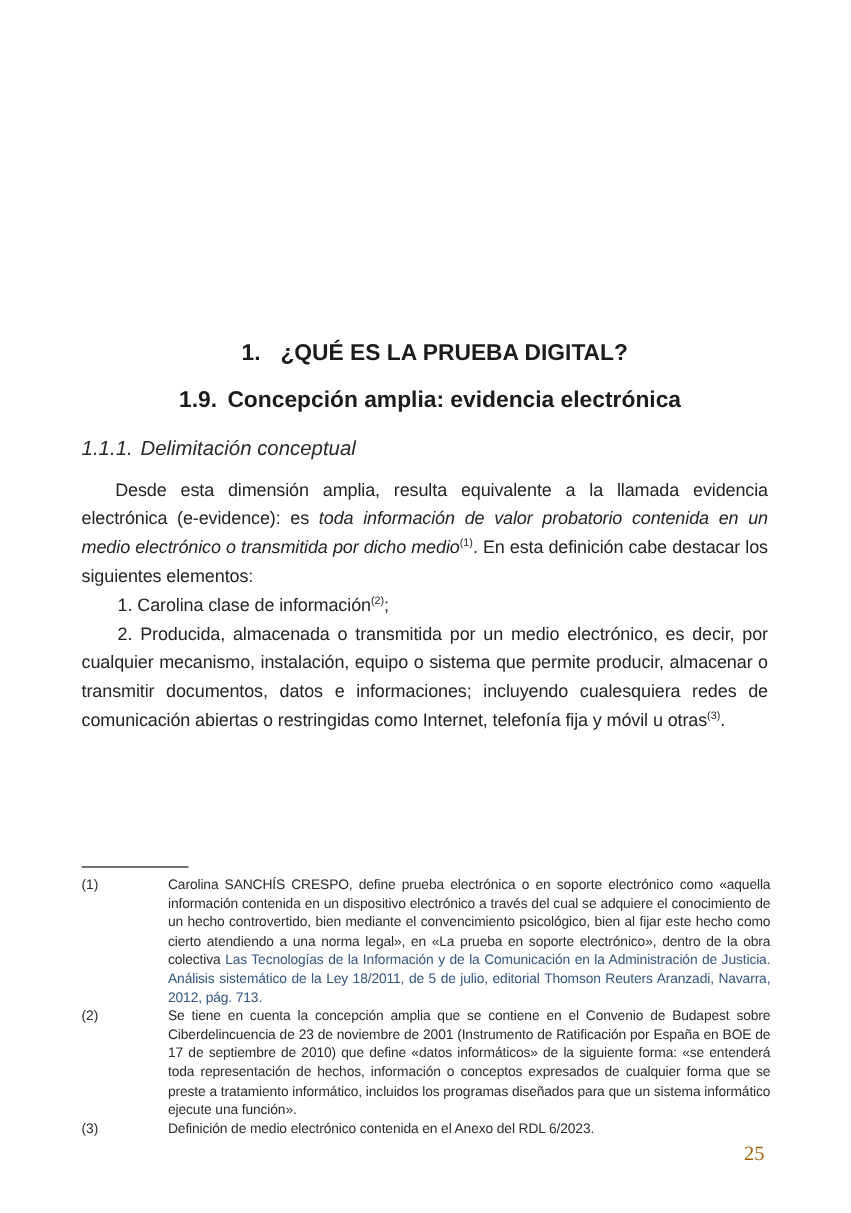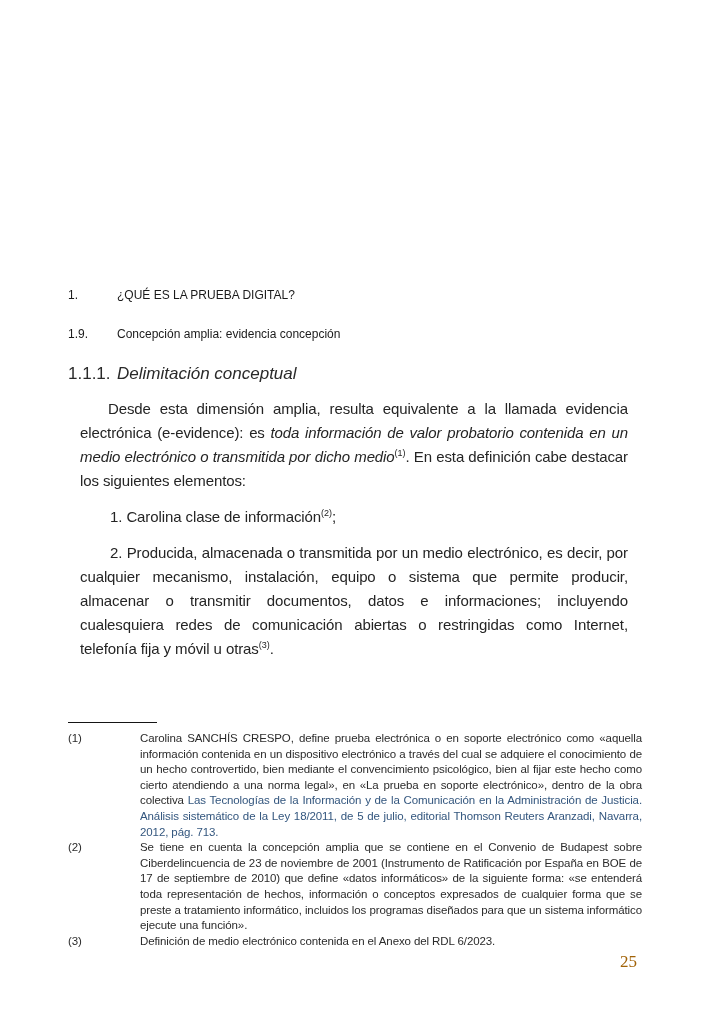--- a/index.html
+++ b/index.html
@@ -16,40 +16,41 @@
   .page { position: absolute; inset: 0; }
 
   .content {
     position: absolute;
     left: 68px;
     top: 285px;
     width: 572px;
   }
 
   .h1, .h2 {
-    font-size: 12px;
-    font-weight: normal;
+    font-size: 19px;
+    font-weight: bold;
     line-height: 20px;
     margin: 0 0 19px 0;
     color: #1b1b1b;
+    text-align: center;
   }
   .h2 { margin-bottom: 20px; }
   .h3 {
     font-size: 17px;
     font-weight: normal;
     font-style: italic;
     line-height: 20px;
     margin: 0 0 13px 0;
     color: #2a2a2a;
   }
   .hnum { display: inline-block; width: 49px; font-style: normal; }
-  .h3 .hnum { }
+  .h3 .hnum { font-style: italic; }
 
   p.body-par {
-    margin: 12px;
+    margin: 0;
     font-size: 15px;
     line-height: 24px;
     text-align: justify;
     letter-spacing: -0.1px;
   }
   .intro { text-indent: 28px; }
   .li { text-indent: 30px; margin-top: 5px; }
   .it { font-style: italic; }
   sup.fnref {
     font-size: 9px;
@@ -93,21 +94,21 @@
 </style>
 </head>
 <body>
 
 <div class="page">
 
   <div class="content">
 
     <h1 class="h1"><span class="hnum">1.</span><span>¿QUÉ ES LA PRUEBA DIGITAL?</span></h1>
 
-    <h2 class="h2"><span class="hnum">1.9.</span><span>Concepción amplia: evidencia concepción</span></h2>
+    <h2 class="h2"><span class="hnum">1.9.</span><span>Concepción amplia: evidencia electrónica</span></h2>
 
     <h3 class="h3"><span class="hnum">1.1.1.</span><span>Delimitación conceptual</span></h3>
 
     <p class="body-par intro"><span>Desde esta dimensión amplia, resulta equivalente a la llamada evidencia electrónica (e-evidence): es</span>
 <span class="it">toda información de valor probatorio contenida en un medio electrónico o transmitida por dicho medio</span><sup class="fnref">(1)</sup><span>. En esta definición cabe destacar los siguientes elementos:</span></p>
 
     <p class="body-par li"><span>1.</span>
 <span>Carolina clase de información</span><sup class="fnref">(2)</sup><span>;</span></p>
 
     <p class="body-par li"><span>2.</span>

